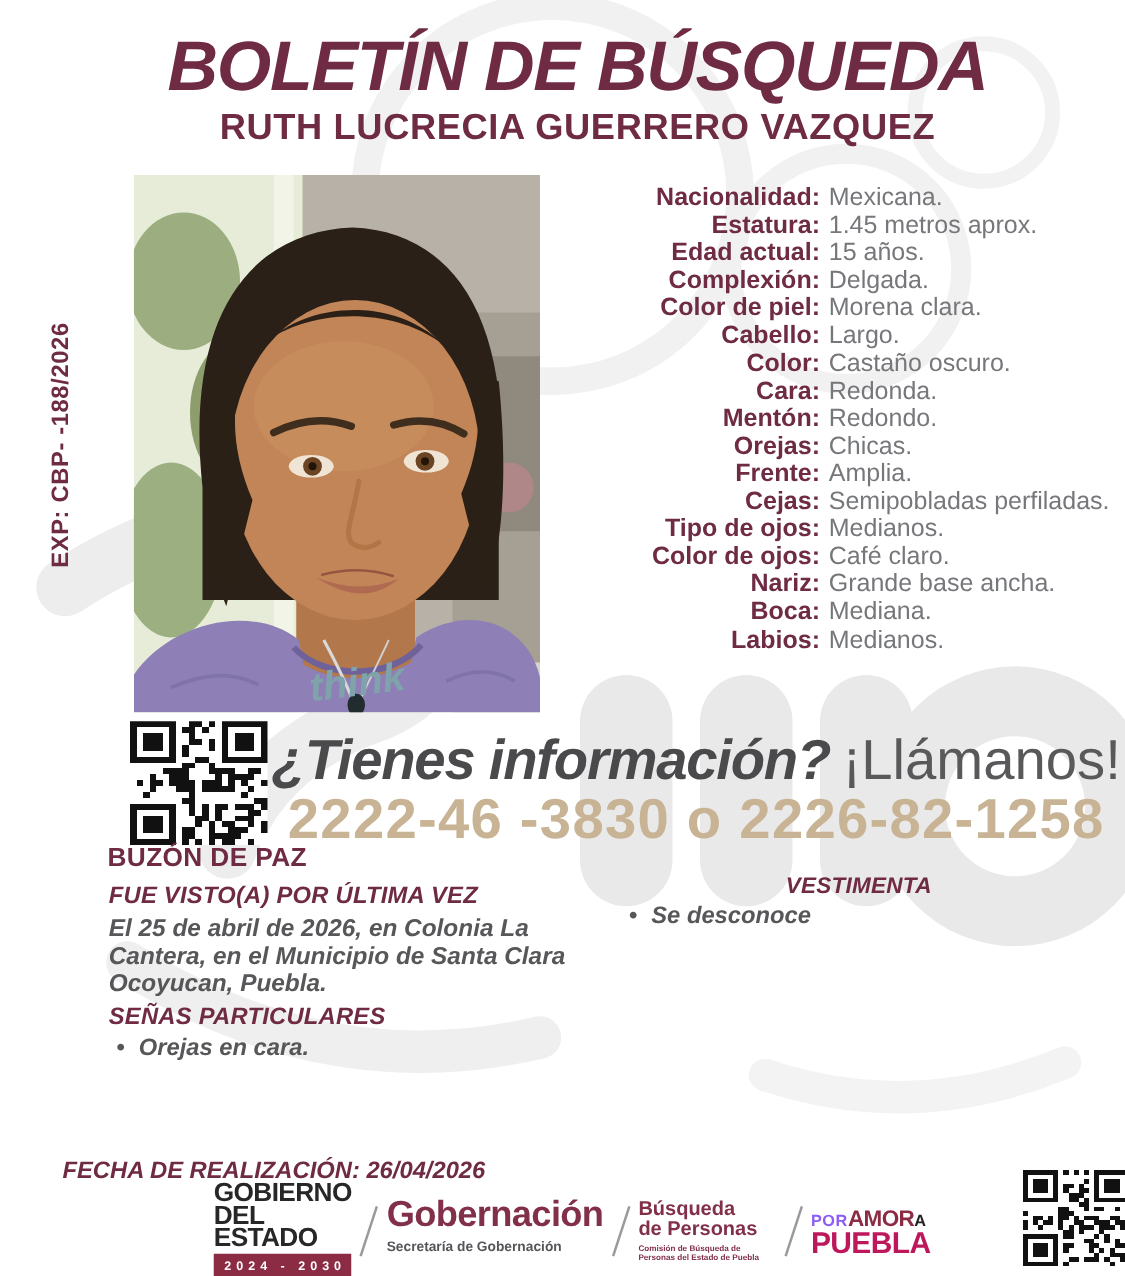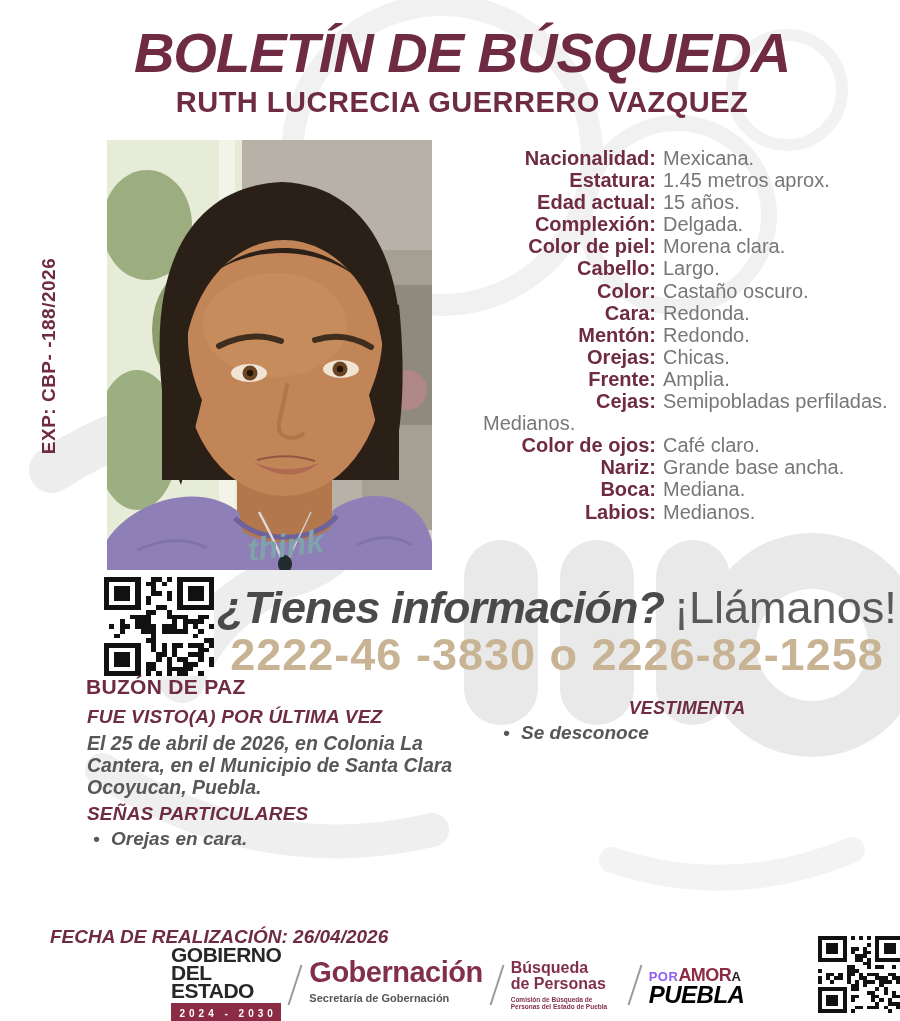--- a/index.html
+++ b/index.html
@@ -69,21 +69,21 @@
   .gobernacion .sub { font-size:11px; color:#55565A; font-weight:600; }
   .busqueda { line-height:16px; }
   .busqueda .b1 { font-size:16px; font-weight:800; color:#82304A; }
   .busqueda .sub { display:block; margin-top:4px; width:110px; font-size:6.5px;
     line-height:7px; color:#82304A; font-weight:600; }
   .amor { line-height:18px; }
   .amor .l1 { display:flex; align-items:baseline; }
   .amor .por { font-size:13px; font-weight:600; color:#8b5cf6; letter-spacing:.5px; }
   .amor .am  { font-size:18px; font-weight:900; color:#8C2B44; letter-spacing:-.5px; }
   .amor .a   { font-size:13px; font-weight:600; color:#222; }
-  .amor .pue { font-size:24px; font-weight:900; color:#000000; letter-spacing:-.5px;font-style:italic; }
+  .amor .pue { font-size:24px; font-weight:900; color:#be185d; letter-spacing:-.5px; }
   .qr2 { top:936px; left:806px; width:86px; height:77px; }
 
   .qr svg { width:100%; height:100%; display:block; }
 </style>
 </head>
 <body>
 
 <div class="poster">
 
   <svg class="wm" width="900" height="1021" viewBox="0 0 900 1021">
@@ -199,20 +199,21 @@
       </div>
     <div class="drow">
         <span class="dl">Frente:</span>
         <span class="dv">Amplia.</span>
       </div>
     <div class="drow">
         <span class="dl">Cejas:</span>
         <span class="dv">Semipobladas perfiladas.</span>
       </div>
     <div class="drow">
+        <span class="dl">Tipo de ojos:</span>
         <span class="dv">Medianos.</span>
       </div>
     <div class="drow">
         <span class="dl">Color de ojos:</span>
         <span class="dv">Café claro.</span>
       </div>
     <div class="drow">
         <span class="dl">Nariz:</span>
         <span class="dv">Grande base ancha.</span>
       </div>

